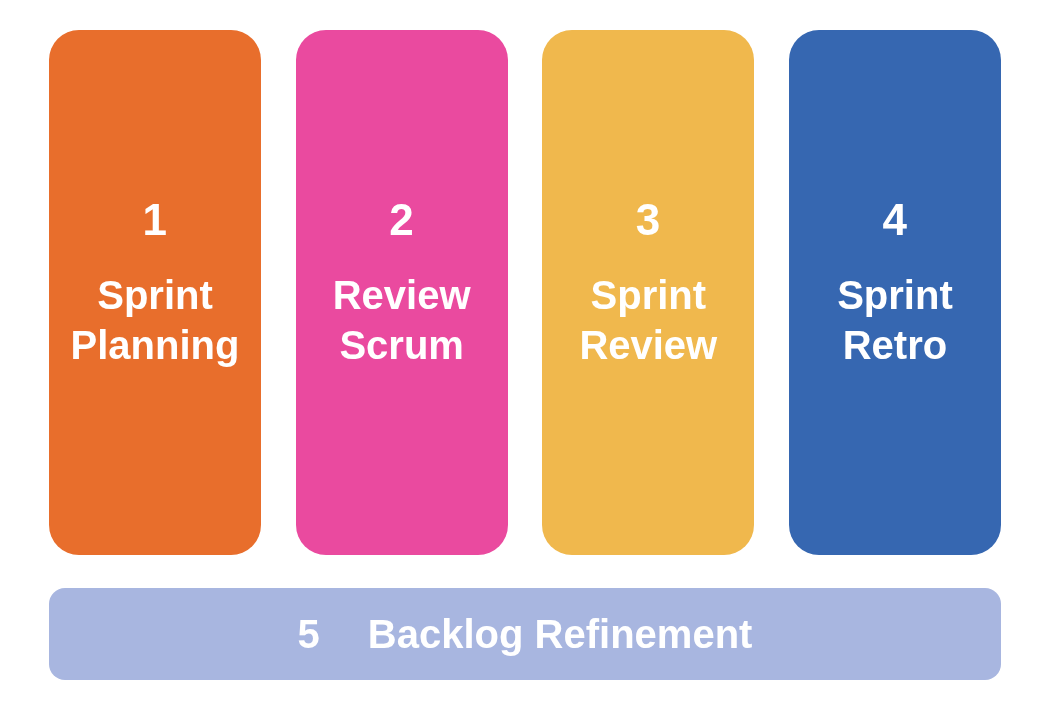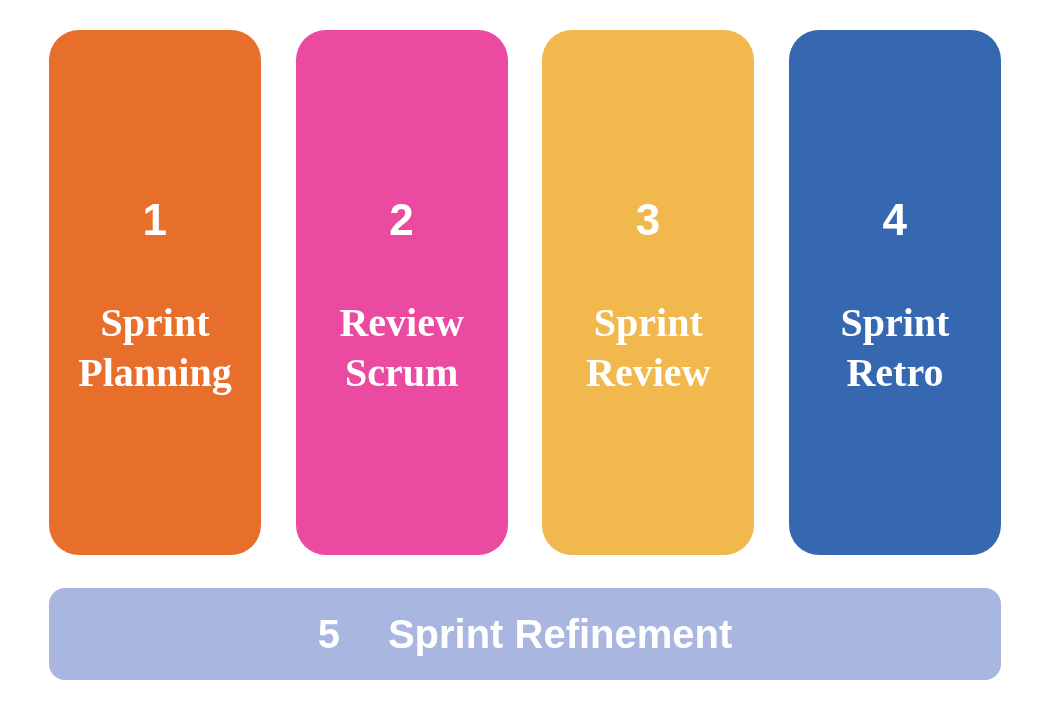--- a/index.html
+++ b/index.html
@@ -55,25 +55,24 @@
     margin-top: 168px;
     text-align: center;
     letter-spacing: 0.5px;
   }
 
   .card-title {
     font-size: 40px;
     font-weight: bold;
     line-height: 50px;
     color: #ffffff;
-    margin-top: 56px;
+    margin-top: 28px;
     text-align: center;
     white-space: pre-line;
     padding: 0 6px;
-    font-family: Liberation Serif, serif;
   }
 
   
   .bottom-bar {
     position: absolute;
     left: 49px;
     top: 588px;
     width: 952px;
     height: 92px;
     border-radius: 16px;
@@ -127,16 +126,16 @@
     <div class="card" id="card-3" style="background-color: rgb(54, 103, 177);">
       <div class="card-number">4</div>
       <div class="card-title">Sprint
 Retro</div>
     </div>
 
   </div>
 
   <div class="bottom-bar" id="footer-bar" style="background-color: rgb(168, 182, 224);">
     <div class="bar-number">5</div>
-    <div class="bar-title">Sprint Refinement</div>
+    <div class="bar-title">Backlog Refinement</div>
   </div>
 
 </div>
 
 </body></html>

